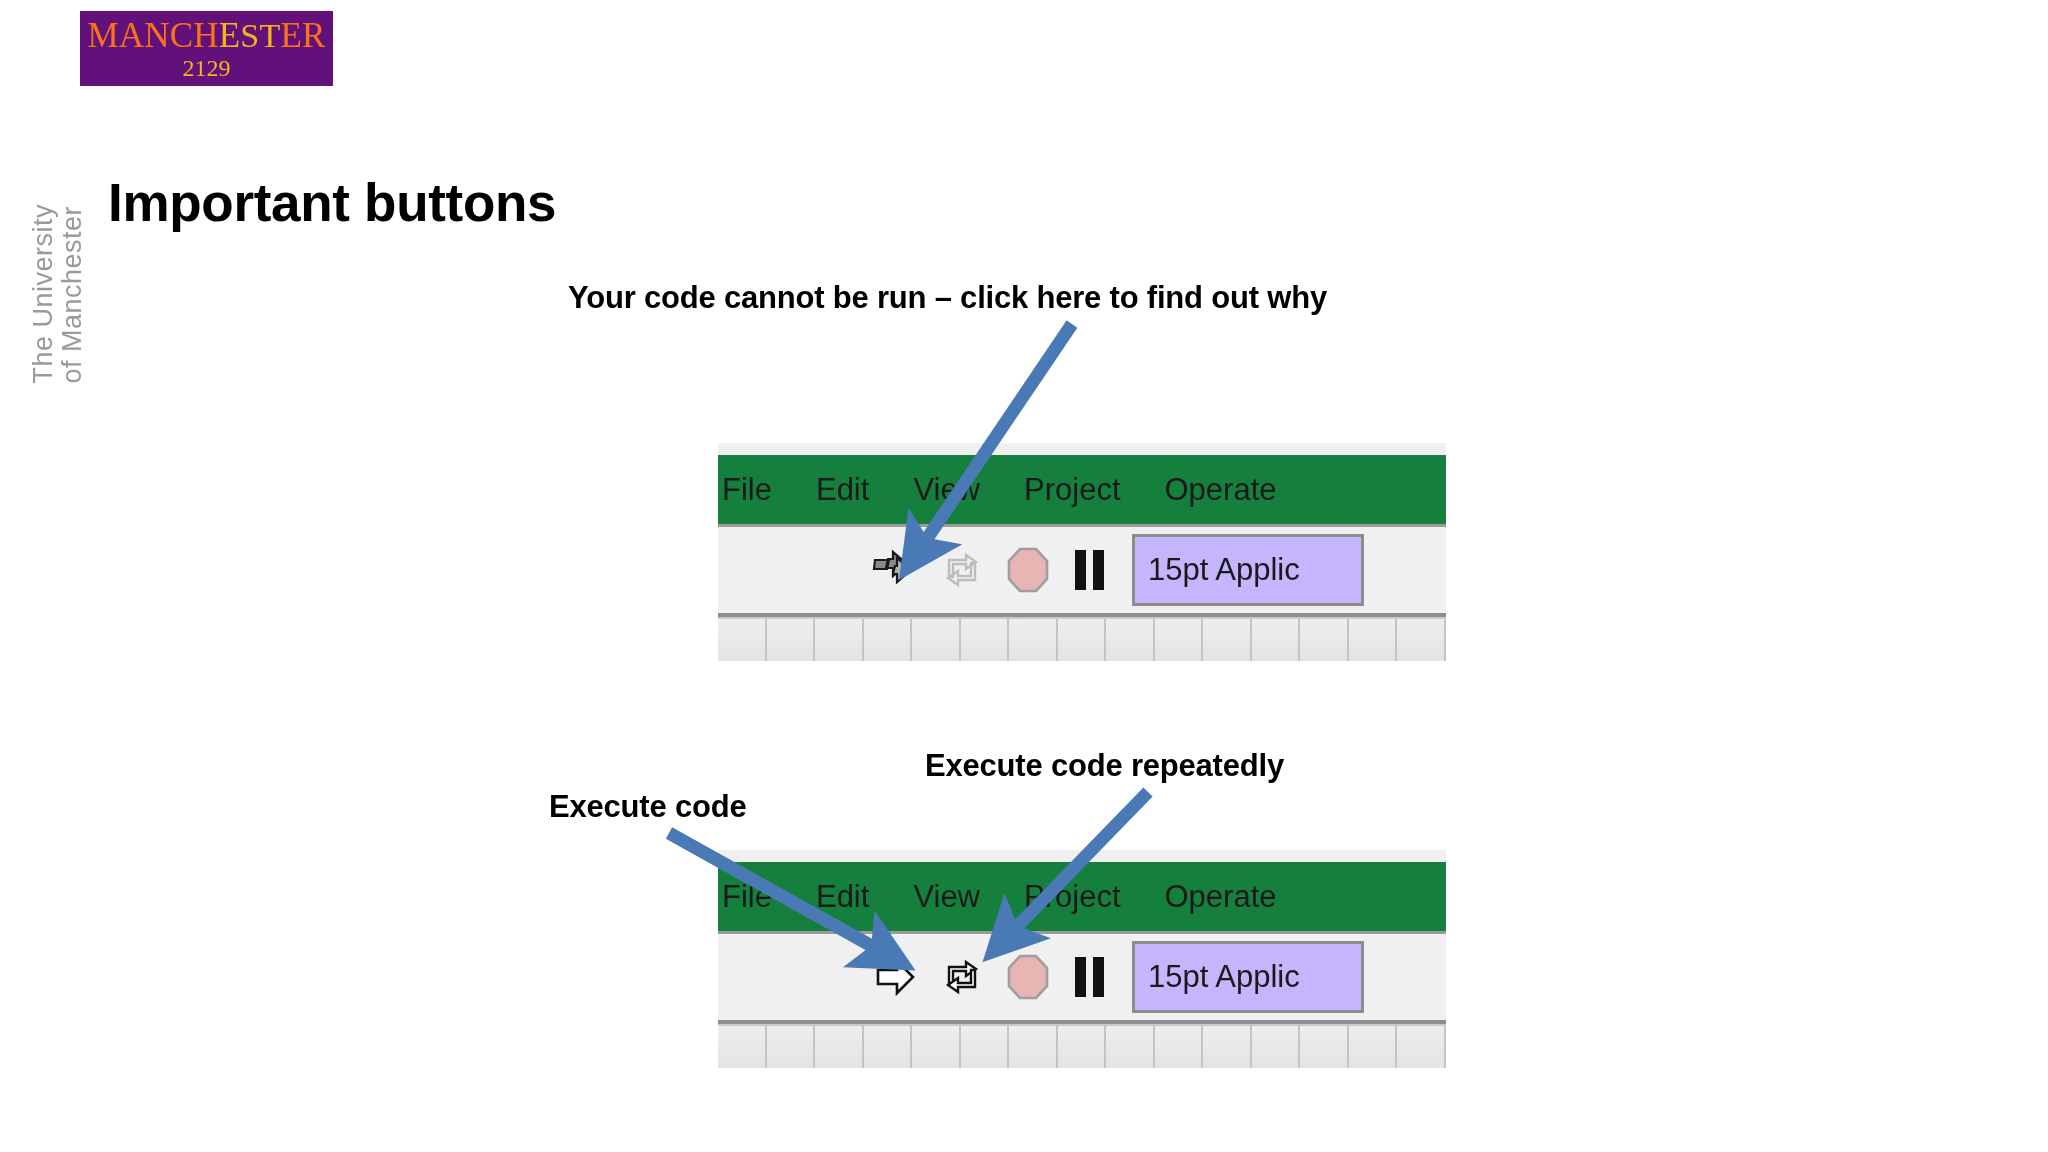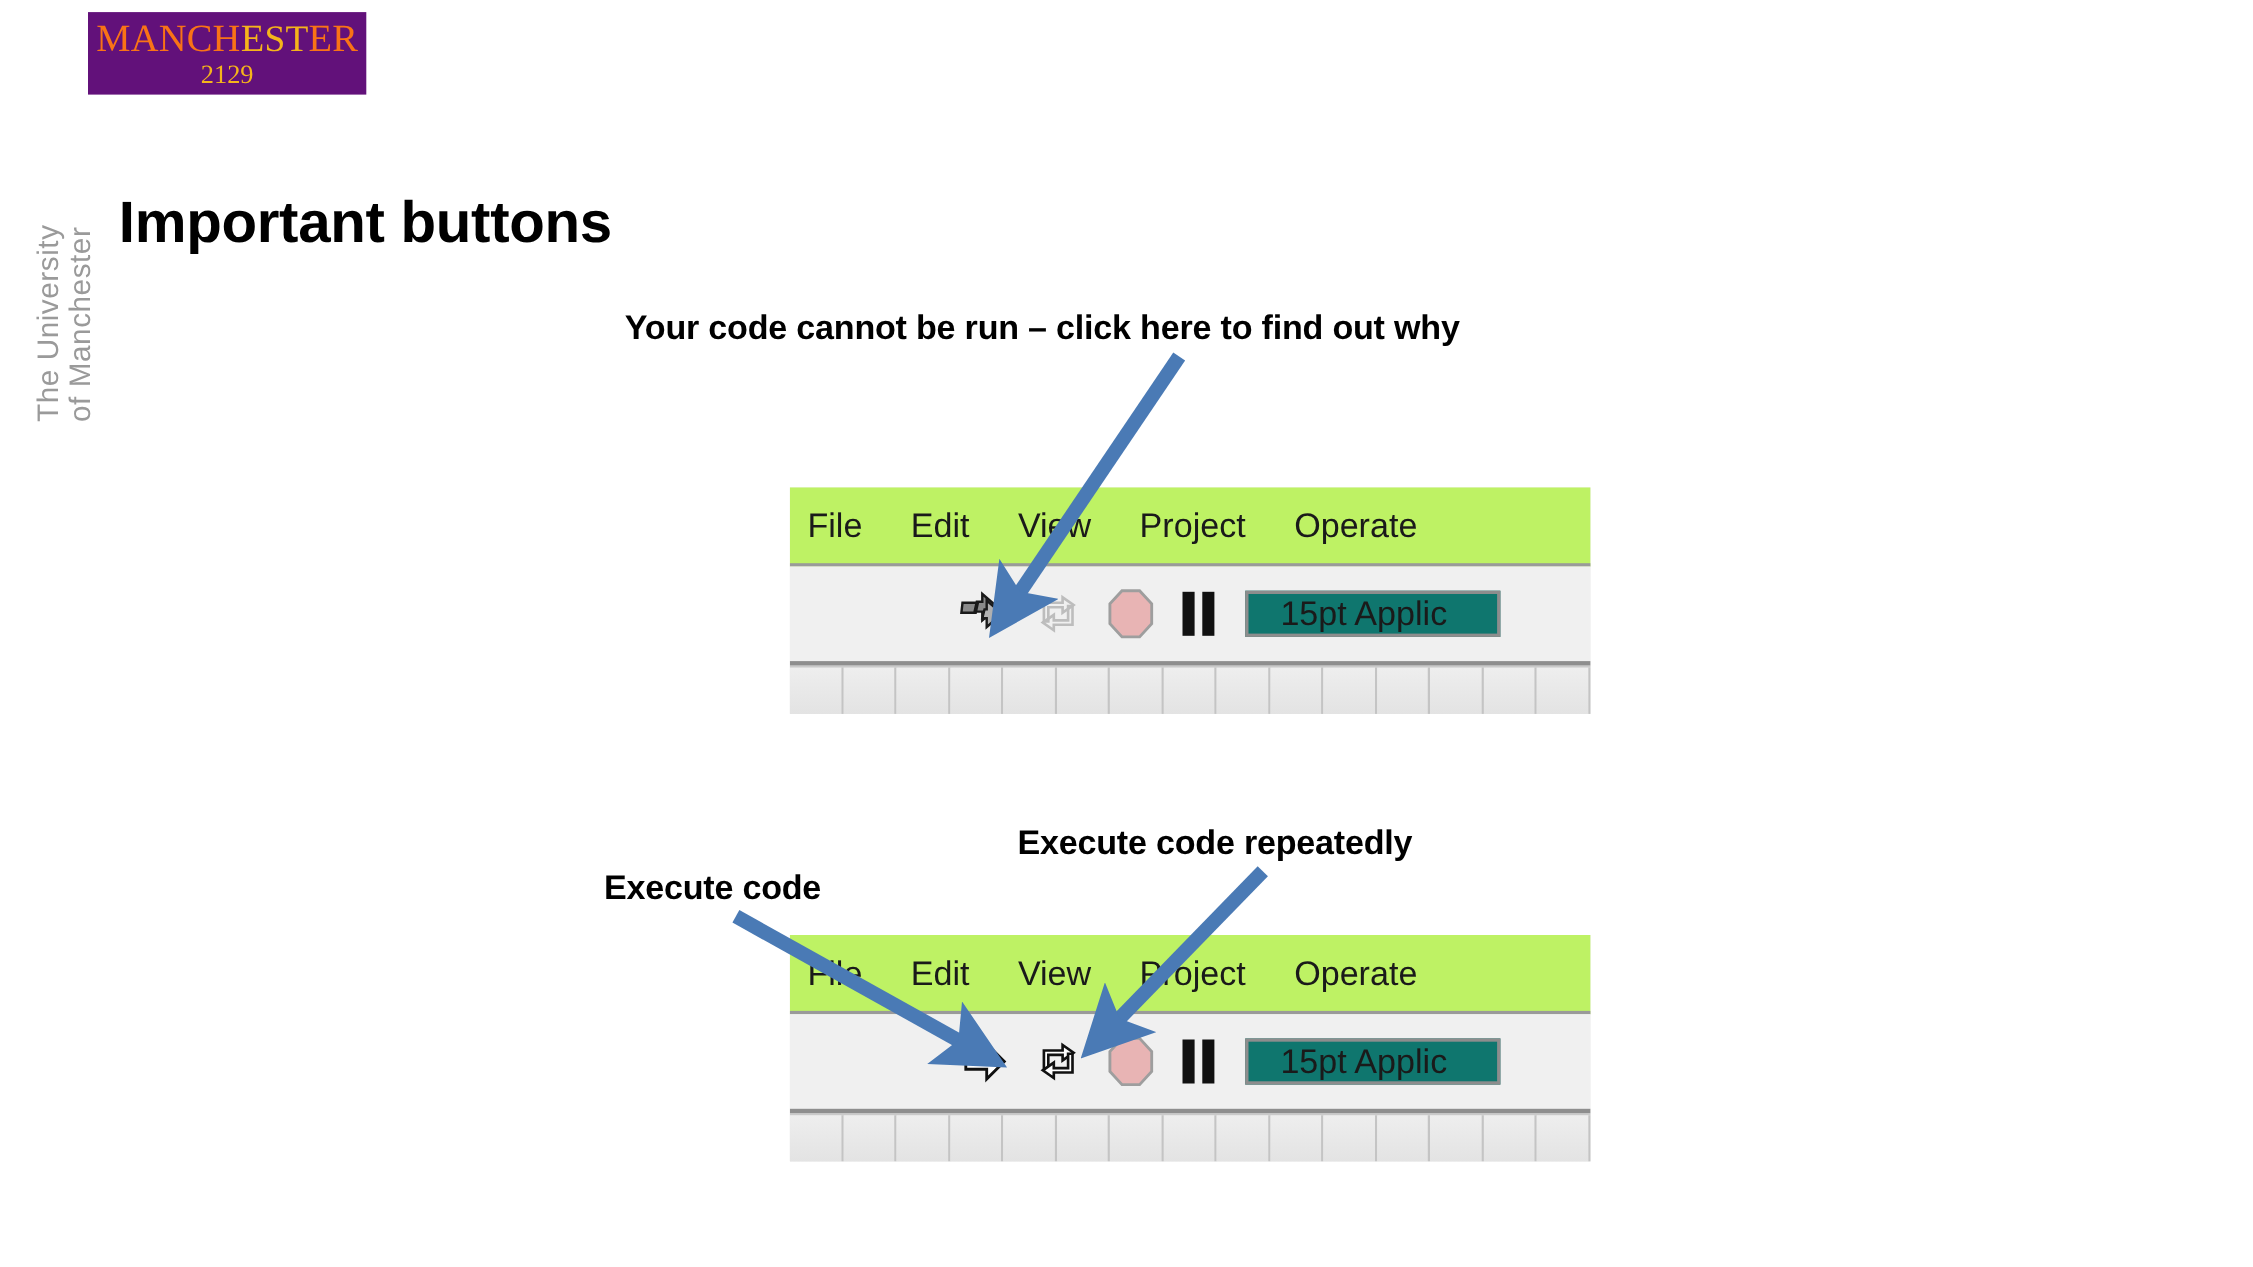--- a/index.html
+++ b/index.html
@@ -104,26 +104,27 @@
     position: absolute;
     width: 728px;
     background: #f0f0f0;
     overflow: hidden;
   }
   #panel-broken { left: 718px; top: 443px; }
   #panel-run    { left: 718px; top: 850px; }
 
   .lv-menubar {
     height: 72px;
-    background: #bef264;
-    display: flex;
-    align-items: center;
-    padding-left: 16px;
+    background: #15803d;
+    display: flex;
+    align-items: center;
+    padding-left: 4px;
     border-bottom: 3px solid #9a9a9a;
     box-sizing: border-box;
+    margin-top: 12px;
   }
   .lv-menu-item {
     font-family: "Liberation Sans", sans-serif;
     font-size: 31px;
     color: #1a1a1a;
     margin-right: 44px;
     white-space: nowrap;
   }
 
   .lv-toolbar {
@@ -157,27 +158,27 @@
   }
   .tb-pause i {
     display: block;
     width: 11px;
     height: 40px;
     background: #111111;
   }
   .font-combo {
     flex: none;
     width: 232px;
-    height: 42px;
-    background: #0f766e;
+    height: 72px;
+    background: #c4b5fd;
     border: 3px solid #8d8d8d;
     box-sizing: border-box;
     display: flex;
     align-items: center;
-    padding-left: 29px;
+    padding-left: 13px;
     margin-left: 6px;
     overflow: hidden;
   }
   .font-combo span {
     font-family: "Liberation Sans", sans-serif;
     font-size: 31px;
     color: #1a1a1a;
     white-space: nowrap;
   }
 

